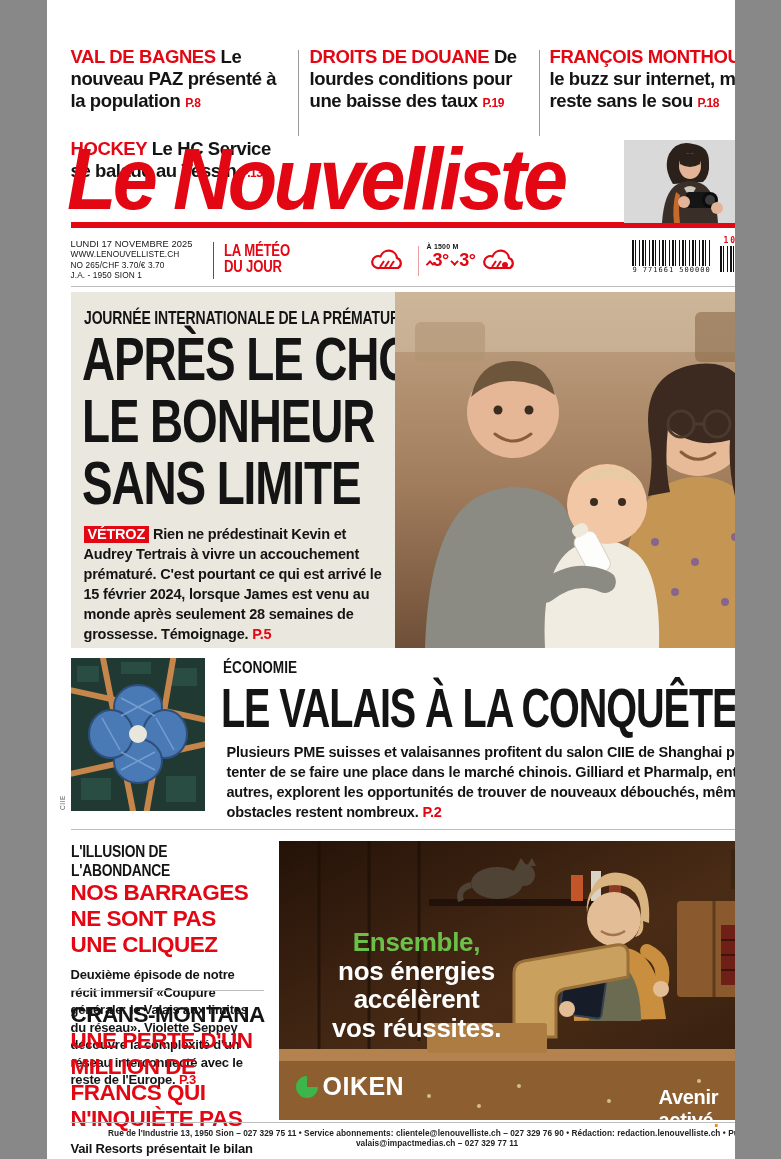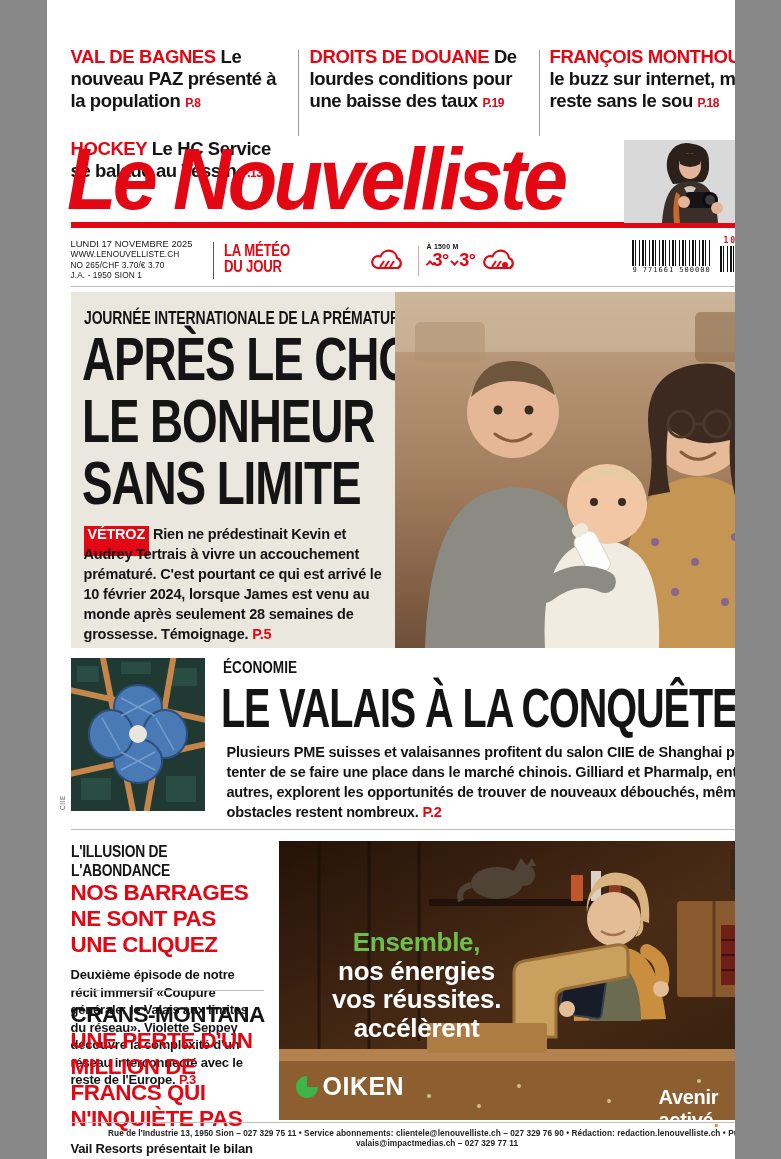--- a/index.html
+++ b/index.html
@@ -54,21 +54,21 @@
   #bc2 { left:673px; top:246px; width:36px; height:26px; }
   #bc2n { left:671px; top:236px; width:40px; font-family:"DejaVu Sans Mono",monospace; font-size:8px; font-weight:700; color:#e30613; letter-spacing:2px; text-align:right; }
   .hairline { background:#bdbdbd; height:1px; }
 
   
   #main-block { left:24px; top:292px; width:717px; height:356px; background:#eae7df; }
   #main-kicker { left:37px; top:308px; font-size:17.5px; font-weight:800; letter-spacing:-.2px; transform:scaleX(.8); transform-origin:0 0; white-space:nowrap; }
   #main-headline { left:35px; top:328px; width:420px; }
   #main-headline div { font-size:62px; line-height:62px; font-weight:800; letter-spacing:-1.5px; transform:scaleX(.74); transform-origin:0 0; white-space:nowrap; }
   #main-lede { left:37px; top:524px; width:305px; font-size:14.5px; line-height:20px; font-weight:600; letter-spacing:-.2px; }
-  .tag { background:#e30613; color:#fff; font-weight:800; padding:0 4px 14px 4px; }
+  .tag { background:#e30613; color:#fff; font-weight:800; padding:0 4px 1px 4px; }
   .pgref { color:#e30613; font-weight:800; }
   #main-photo { left:348px; top:292px; width:393px; height:356px; }
   #credit-nemeth { left:745px; top:555px; height:90px; }
 
   
   #econ-thumb { left:24px; top:658px; width:134px; height:153px; }
   #credit-ciie { left:12px; top:770px; height:40px; }
   #econ-kicker { left:176px; top:658px; font-size:17px; font-weight:800; transform:scaleX(.8); transform-origin:0 0; white-space:nowrap; }
   #econ-headline { left:174px; top:676px; font-size:55px; font-weight:800; letter-spacing:-1.5px; transform:scaleX(.72); transform-origin:0 0; white-space:nowrap; }
   #econ-body { left:180px; top:742px; width:570px; font-size:14.5px; line-height:20px; font-weight:600; letter-spacing:-.2px; }
@@ -203,21 +203,21 @@
 
   <div class="abs" id="main-block"></div>
   <div class="abs" id="main-kicker">JOURNÉE INTERNATIONALE DE LA PRÉMATURITÉ</div>
   <div class="abs" id="main-headline">
     <div>APRÈS LE CHOC,</div>
     <div>LE BONHEUR</div>
     <div>SANS LIMITE</div>
   </div>
   <p class="abs" id="main-lede">
     <span class="tag">VÉTROZ</span>
-    <span>Rien ne prédestinait Kevin et Audrey Tertrais à vivre un accouchement prématuré. C'est pourtant ce qui est arrivé le 10 février 2024, lorsque James est venu au monde après seulement 28 semaines de grossesse. Témoignage.</span>
+    <span>Rien ne prédestinait Kevin et Audrey Tertrais à vivre un accouchement prématuré. C'est pourtant ce qui est arrivé le 15 février 2024, lorsque James est venu au monde après seulement 28 semaines de grossesse. Témoignage.</span>
     <span class="pgref">P.5</span>
   </p>
   <div class="abs" id="main-photo">
     <svg width="393" height="356" viewBox="0 0 393 356">
       <defs>
         <linearGradient id="bgwarm" x1="0" y1="0" x2="0" y2="1">
           <stop offset="0" stop-color="#c2a585"></stop>
             <stop offset=".55" stop-color="#a07c5c"></stop>
             <stop offset="1" stop-color="#6f4f38"></stop>
         </linearGradient>
@@ -407,22 +407,22 @@
           <line x1="4" y1="6" x2="7" y2="9"></line>
           <line x1="20" y1="6" x2="17" y2="9"></line>
         <path d="M12 10 l0 6 M12 10 q0 -3 2.5 -2 l0 3 q4 1 4 5 l-1 6 l-7 0 l-3.5 -6 q-1 -2 1 -2.5 l2 .5 l0 -8 q0 -2 2 -2z" fill="none"></path>
       </g>
     </svg>
     <span class="cq">CLIQUEZ</span>
   </div>
   <div class="abs" id="ad-copy">
     <div class="g">Ensemble,</div>
     <div>nos énergies</div>
+    <div>accélèrent</div>
     <div>vos réussites.</div>
-    <div>accélèrent</div>
   </div>
   <div class="abs" id="oiken">
     <svg width="24" height="24" viewBox="0 0 24 24">
       <path d="M12 1 a11 11 0 1 0 11 11 L12 12 Z" fill="#3db54a"></path>
     </svg>
     <span>OIKEN</span>
   </div>
   <div class="abs" id="avenir">
     <span>Avenir activé</span><span class="dot">.</span>
   </div>

